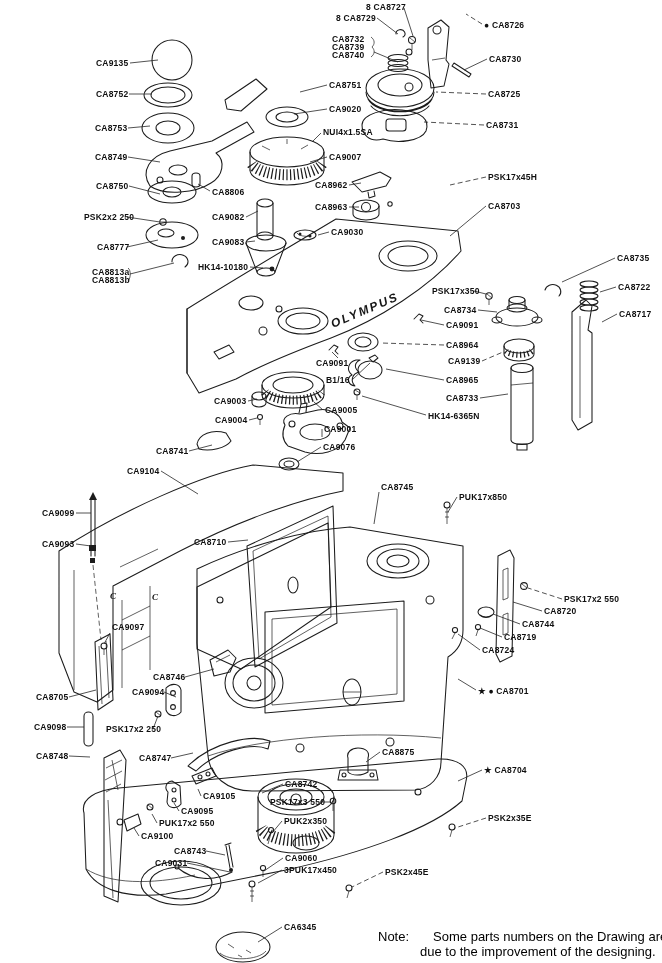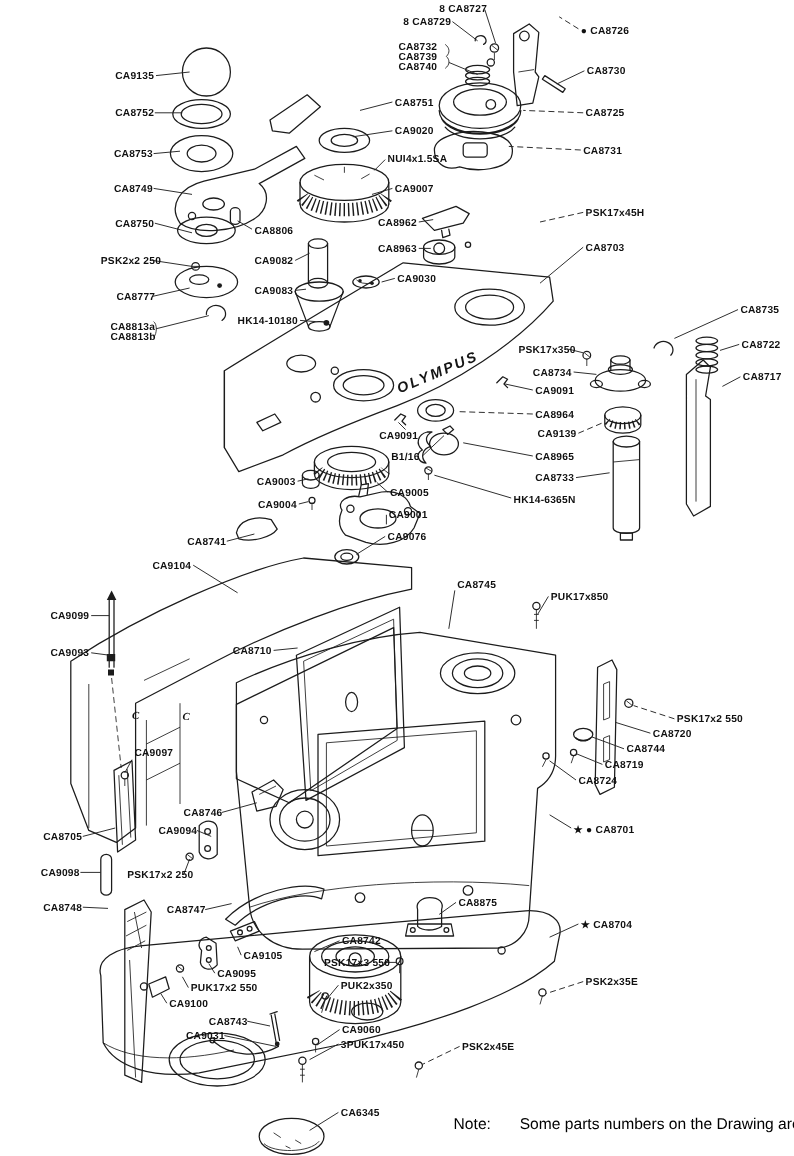--- a/index.html
+++ b/index.html
@@ -455,14 +455,15 @@
         <text x="284" y="873" class="plabel">3PUK17x450</text>
         <text x="385" y="875" class="plabel">PSK2x45E</text>
         <text x="284" y="930" class="plabel">CA6345</text>
         <text x="110" y="599" class="cmark">C</text>
         <text x="152" y="600" class="cmark">C</text>
       </g>
 </svg>
 
 <div class="note">
   <span class="p">Note:</span><span>Some parts numbers on the Drawing are ch</span>
+  <div class="l2">due to the improvement of the designing.</div>
 </div>
 </div>
 
 </body></html>

